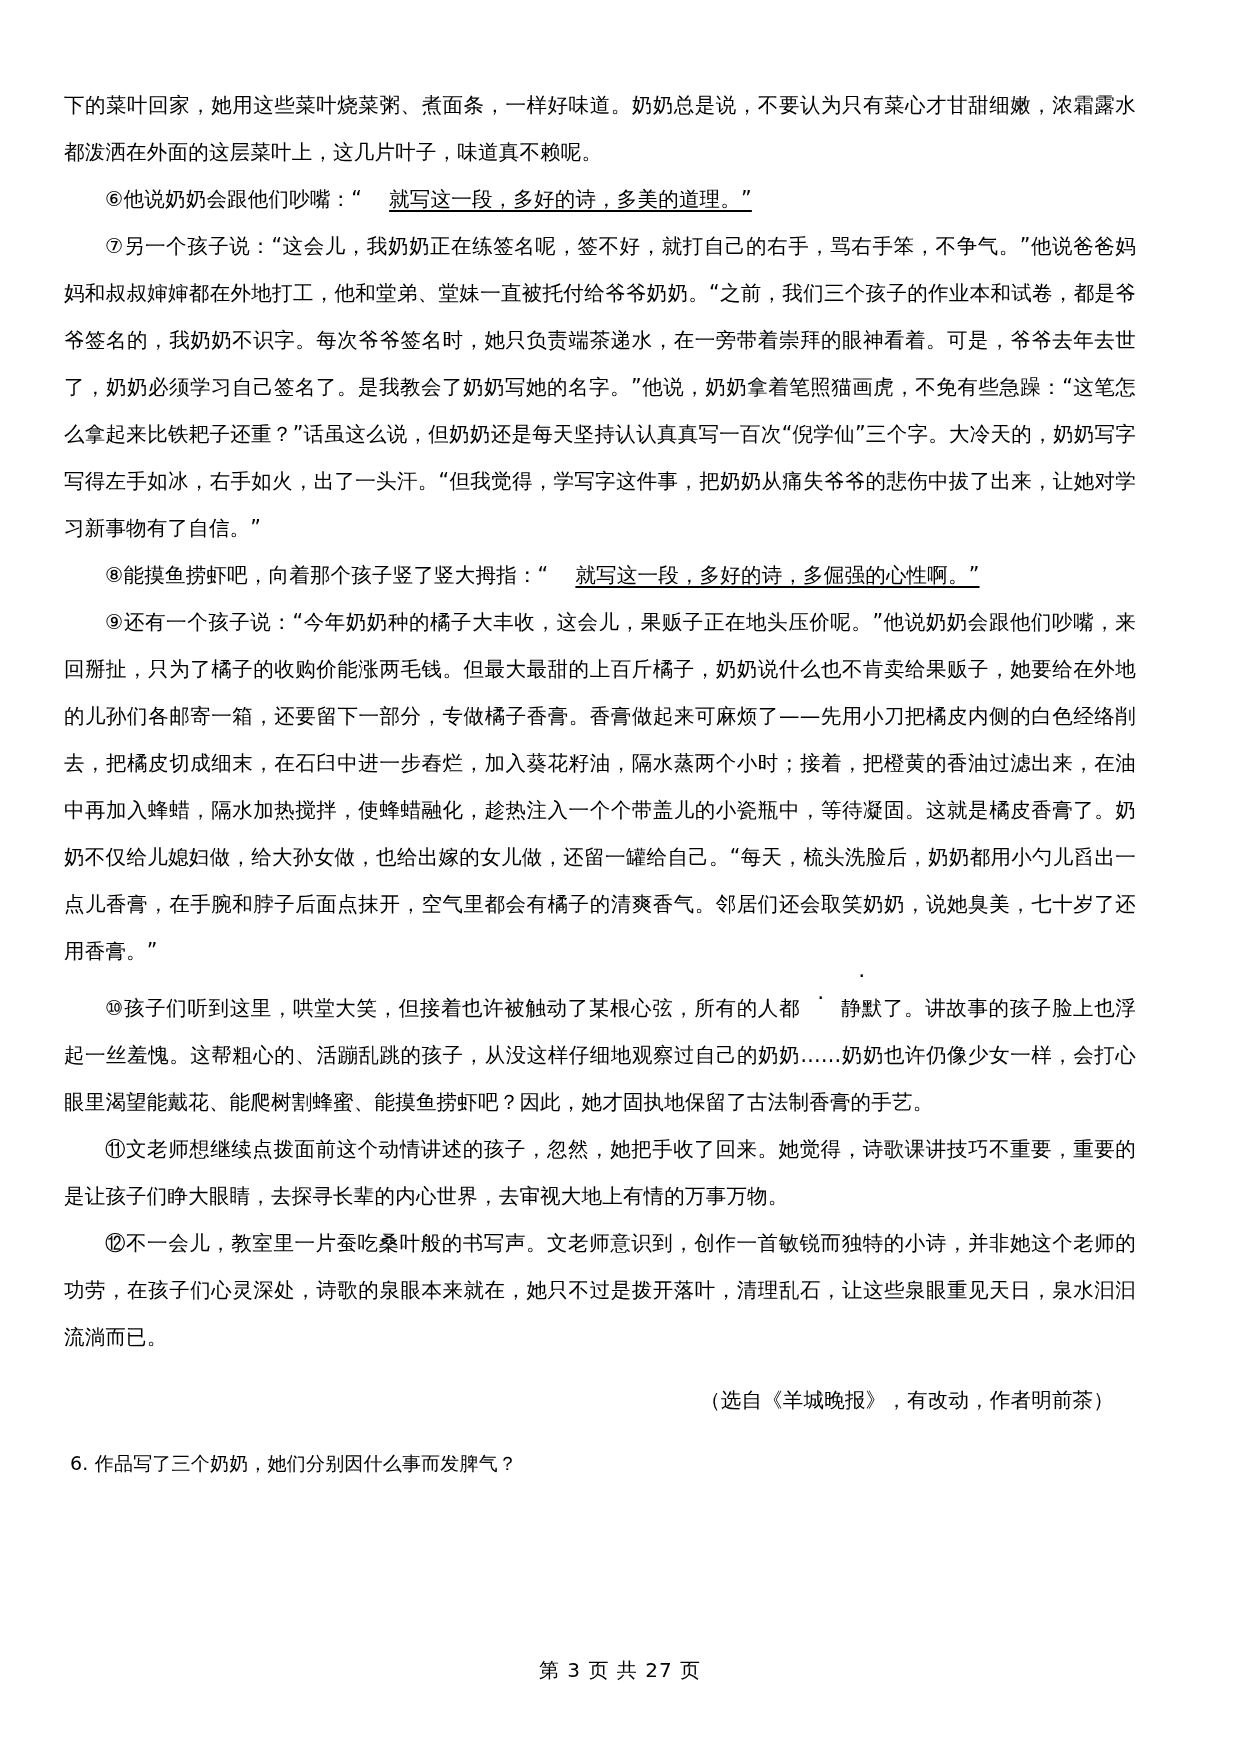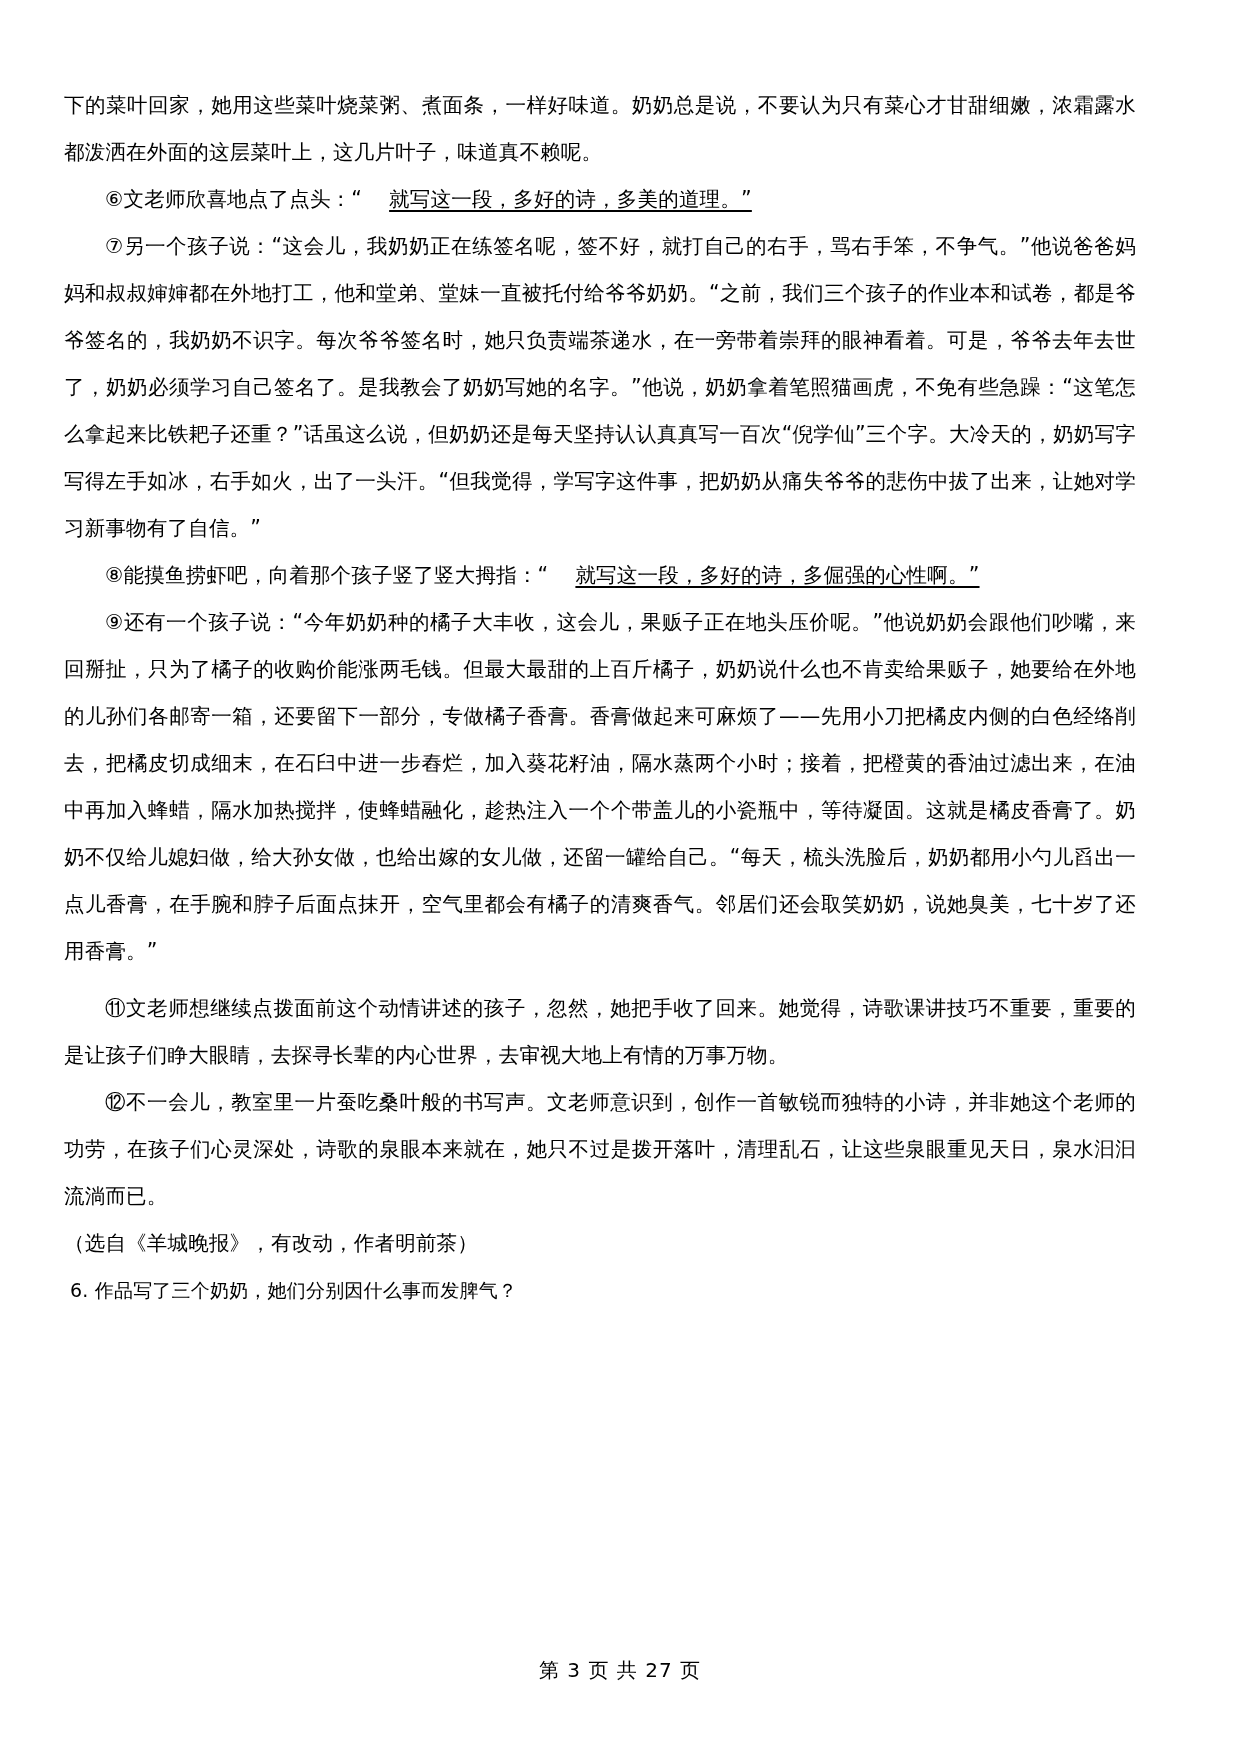--- a/index.html
+++ b/index.html
@@ -63,22 +63,22 @@
     top: -20px;
     font-size: 22px;
     letter-spacing: 10px;
     line-height: 1;
     padding-left: 10px;
   }
 
   .source-line {
     font-size: 20.5px;
     line-height: 47px;
-    text-align: left;
-    margin: 0;
+    text-align: right;
+    margin: 16px;
     padding-right: 6px;
     letter-spacing: 0.2px;
   }
 
   .question {
     font-size: 19px;
     line-height: 47px;
     margin: 0;
     letter-spacing: 0.2px;
     padding-left: 6px;
@@ -96,30 +96,31 @@
     letter-spacing: 1px;
   }
 </style>
 </head>
 <body>
 
 <div id="page">
 
   <p class="body-text para no-indent">下的菜叶回家，她用这些菜叶烧菜粥、煮面条，一样好味道。奶奶总是说，不要认为只有菜心才甘甜细嫩，浓霜露水都泼洒在外面的这层菜叶上，这几片叶子，味道真不赖呢。</p>
 
-  <p class="body-text para"><span>⑥</span><span>文老师欣喜地点了点头：“</span><span class="u">就写这一段，多好的诗，多美的道理。”</span></p>
+  <p class="body-text para"><span>⑥</span><span>他说奶奶会跟他们吵嘴：“</span><span class="u">就写这一段，多好的诗，多美的道理。”</span></p>
 
   <p class="body-text para">⑦另一个孩子说：“这会儿，我奶奶正在练签名呢，签不好，就打自己的右手，骂右手笨，不争气。”他说爸爸妈妈和叔叔婶婶都在外地打工，他和堂弟、堂妹一直被托付给爷爷奶奶。“之前，我们三个孩子的作业本和试卷，都是爷爷签名的，我奶奶不识字。每次爷爷签名时，她只负责端茶递水，在一旁带着崇拜的眼神看着。可是，爷爷去年去世了，奶奶必须学习自己签名了。是我教会了奶奶写她的名字。”他说，奶奶拿着笔照猫画虎，不免有些急躁：“这笔怎么拿起来比铁耙子还重？”话虽这么说，但奶奶还是每天坚持认认真真写一百次“倪学仙”三个字。大冷天的，奶奶写字写得左手如冰，右手如火，出了一头汗。“但我觉得，学写字这件事，把奶奶从痛失爷爷的悲伤中拔了出来，让她对学习新事物有了自信。”</p>
 
   <p class="body-text para"><span>⑧</span><span>能摸鱼捞虾吧，向着那个孩子竖了竖大拇指：“</span><span class="u">就写这一段，多好的诗，多倔强的心性啊。”</span></p>
 
   <p class="body-text para">⑨还有一个孩子说：“今年奶奶种的橘子大丰收，这会儿，果贩子正在地头压价呢。”他说奶奶会跟他们吵嘴，来回掰扯，只为了橘子的收购价能涨两毛钱。但最大最甜的上百斤橘子，奶奶说什么也不肯卖给果贩子，她要给在外地的儿孙们各邮寄一箱，还要留下一部分，专做橘子香膏。香膏做起来可麻烦了——先用小刀把橘皮内侧的白色经络削去，把橘皮切成细末，在石臼中进一步舂烂，加入葵花籽油，隔水蒸两个小时；接着，把橙黄的香油过滤出来，在油中再加入蜂蜡，隔水加热搅拌，使蜂蜡融化，趁热注入一个个带盖儿的小瓷瓶中，等待凝固。这就是橘皮香膏了。奶奶不仅给儿媳妇做，给大孙女做，也给出嫁的女儿做，还留一罐给自己。“每天，梳头洗脸后，奶奶都用小勺儿舀出一点儿香膏，在手腕和脖子后面点抹开，空气里都会有橘子的清爽香气。邻居们还会取笑奶奶，说她臭美，七十岁了还用香膏。”</p>
 
   <div class="spacer-sm"></div>
 
+  <p class="body-text para"><span>⑩孩子们听到这里，哄堂大笑，但接着也许被触动了某根心弦，所有的人都</span><span class="dotted">静默</span><span>了。讲故事的孩子脸上也浮起一丝羞愧。这帮粗心的、活蹦乱跳的孩子，从没这样仔细地观察过自己的奶奶……奶奶也许仍像少女一样，会打心眼里渴望能戴花、能爬树割蜂蜜、能摸鱼捞虾吧？因此，她才固执地保留了古法制香膏的手艺。</span></p>
 
   <p class="body-text para">⑪文老师想继续点拨面前这个动情讲述的孩子，忽然，她把手收了回来。她觉得，诗歌课讲技巧不重要，重要的是让孩子们睁大眼睛，去探寻长辈的内心世界，去审视大地上有情的万事万物。</p>
 
   <p class="body-text para">⑫不一会儿，教室里一片蚕吃桑叶般的书写声。文老师意识到，创作一首敏锐而独特的小诗，并非她这个老师的功劳，在孩子们心灵深处，诗歌的泉眼本来就在，她只不过是拨开落叶，清理乱石，让这些泉眼重见天日，泉水汩汩流淌而已。</p>
 
   <p class="source-line">（选自《羊城晚报》，有改动，作者明前茶）</p>
 
   <p class="question">6. 作品写了三个奶奶，她们分别因什么事而发脾气？</p>
 
 </div>

